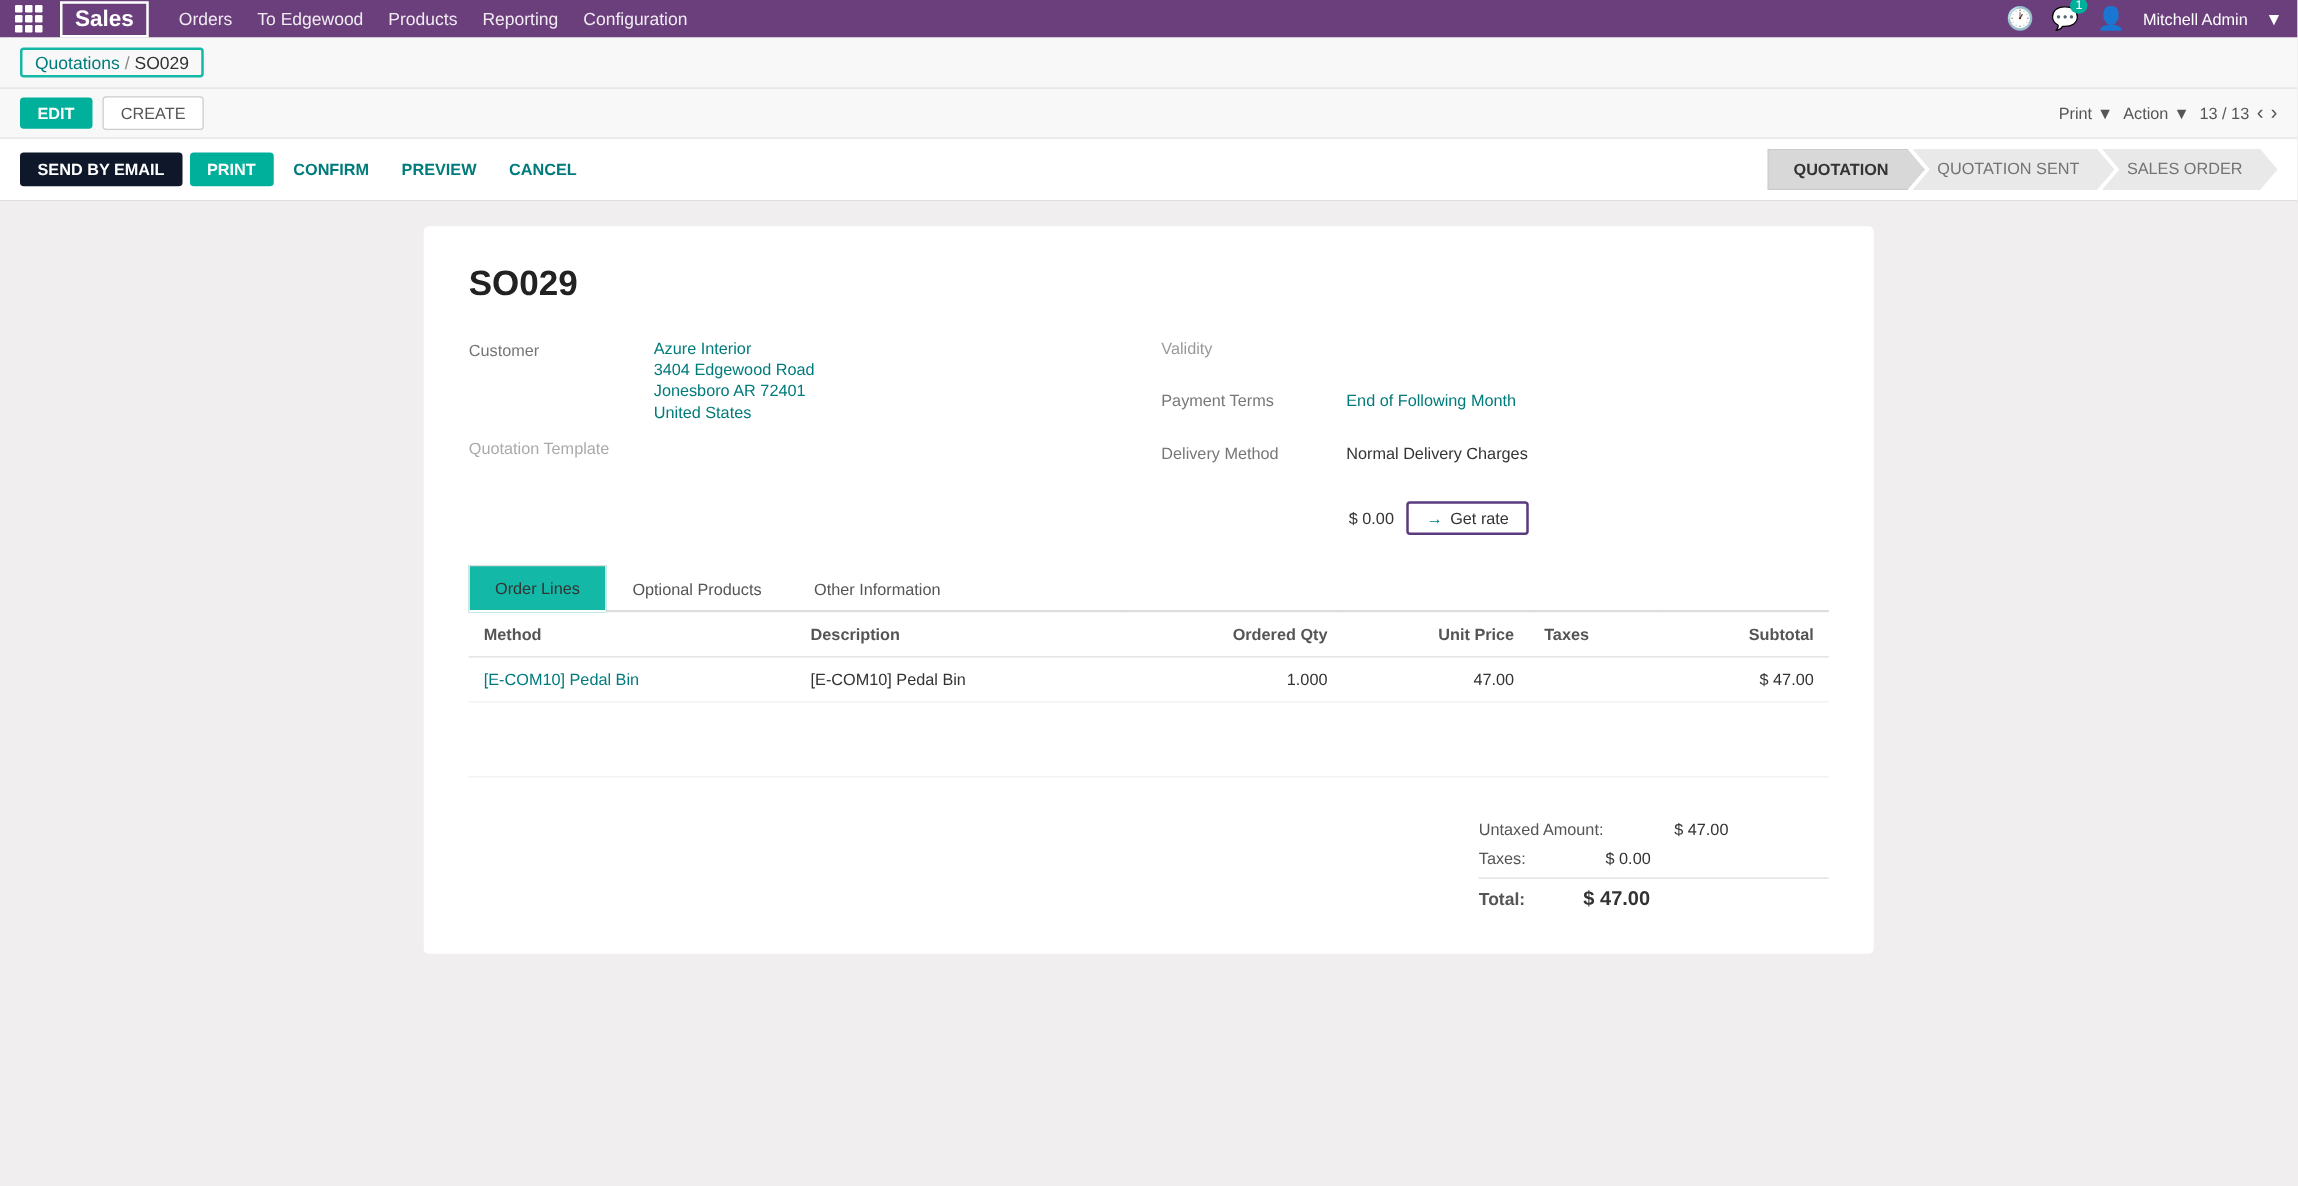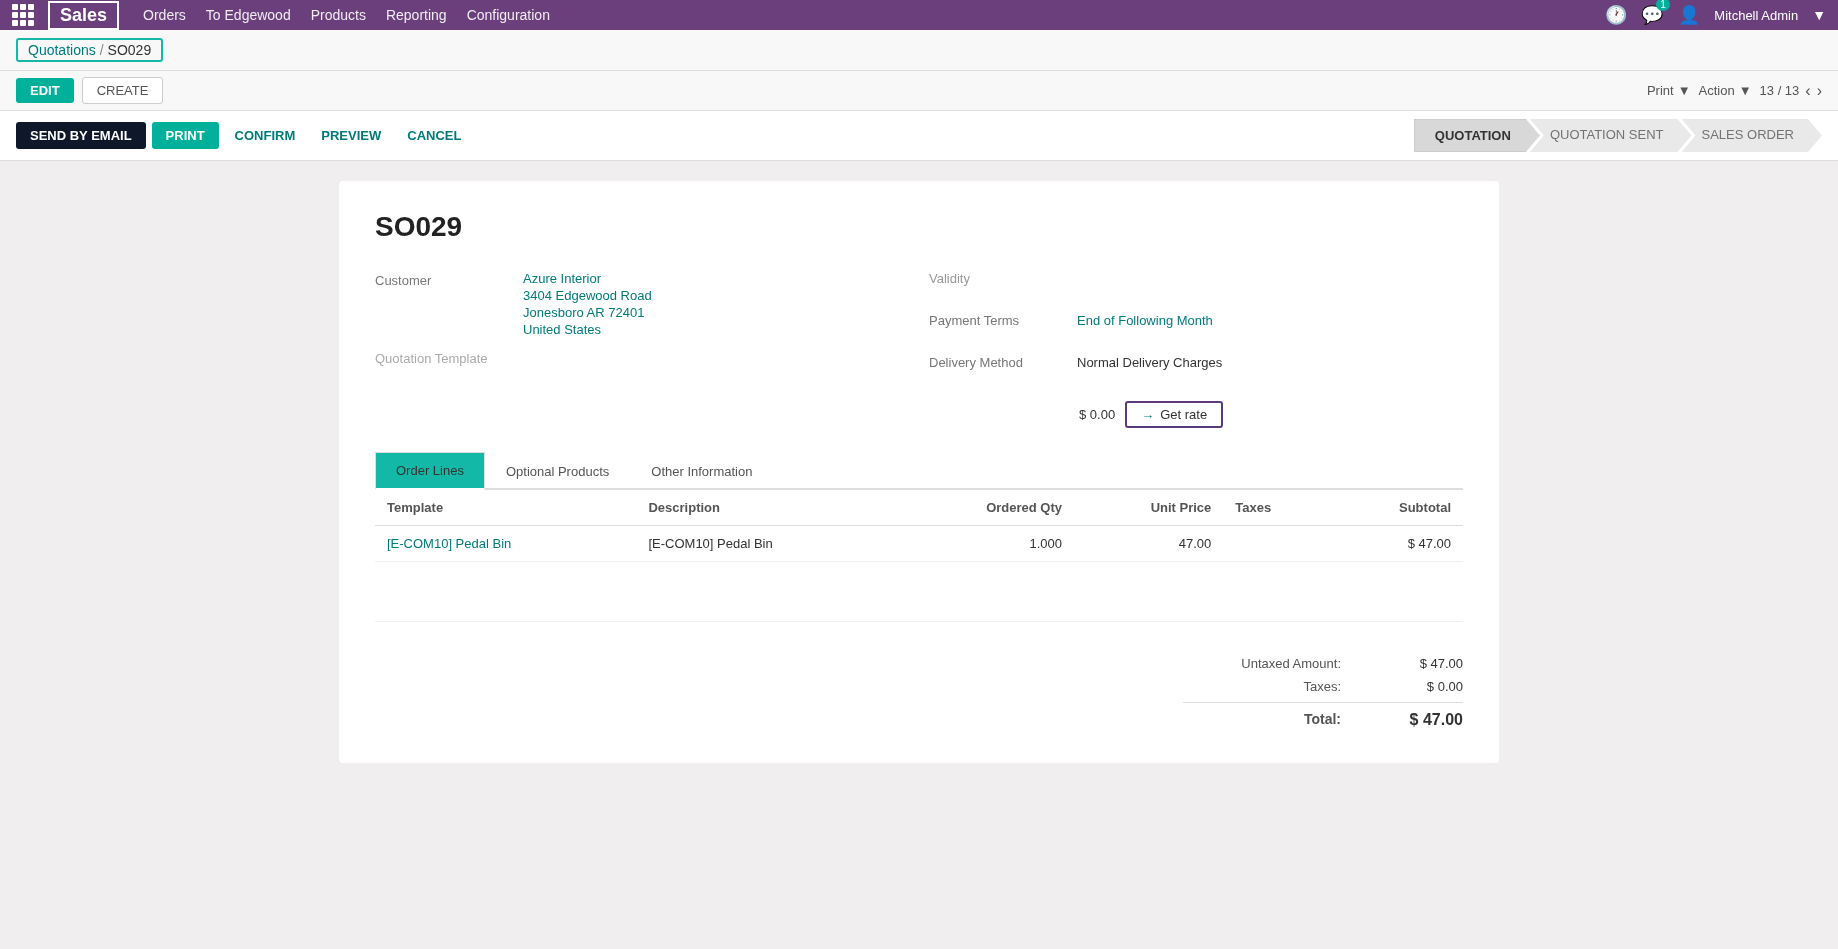--- a/index.html
+++ b/index.html
@@ -171,21 +171,21 @@
       color: #555; border-bottom: 1px solid #ddd; background: white;
     }
     .order-table th.right { text-align: right; }
     .order-table td { padding: 10px 12px; font-size: 13px; color: #333; border-bottom: 1px solid #f0f0f0; }
     .order-table td.right { text-align: right; }
     .order-table td.link { color: #007b7b; }
 
     
     .totals-section { margin-top: 30px; display: flex; justify-content: flex-end; padding-right: 0; }
     .totals-table { min-width: 280px; }
-    .total-row { display: flex; justify-content: flex-end; padding: 4px 0; font-size: 13px; gap: 42px; }
+    .total-row { display: flex; justify-content: flex-start; padding: 4px 0; font-size: 13px; gap: 20px; }
     .total-row.border-top { border-top: 1px solid #ddd; margin-top: 4px; padding-top: 8px; }
     .total-label { color: #555; text-align: right; }
     .total-value { color: #333; text-align: right; min-width: 80px; }
     .grand-total { font-size: 16px; font-weight: bold; }
     .grand-total .total-label { font-size: 14px; font-weight: bold; }
   </style>
 </head>
 <body>
 
 <nav class="top-nav">
@@ -310,21 +310,21 @@
 
     <div class="tabs">
       <button class="tab active">Order Lines</button>
       <button class="tab">Optional Products</button>
       <button class="tab">Other Information</button>
     </div>
 
     <table class="order-table">
       <thead>
         <tr>
-          <th>Template</th>
+          <th>Method</th>
           <th>Description</th>
           <th class="right">Ordered Qty</th>
           <th class="right">Unit Price</th>
           <th>Taxes</th>
           <th class="right">Subtotal</th>
         </tr>
       </thead>
       <tbody>
         <tr>
           <td class="link">[E-COM10] Pedal Bin</td>

